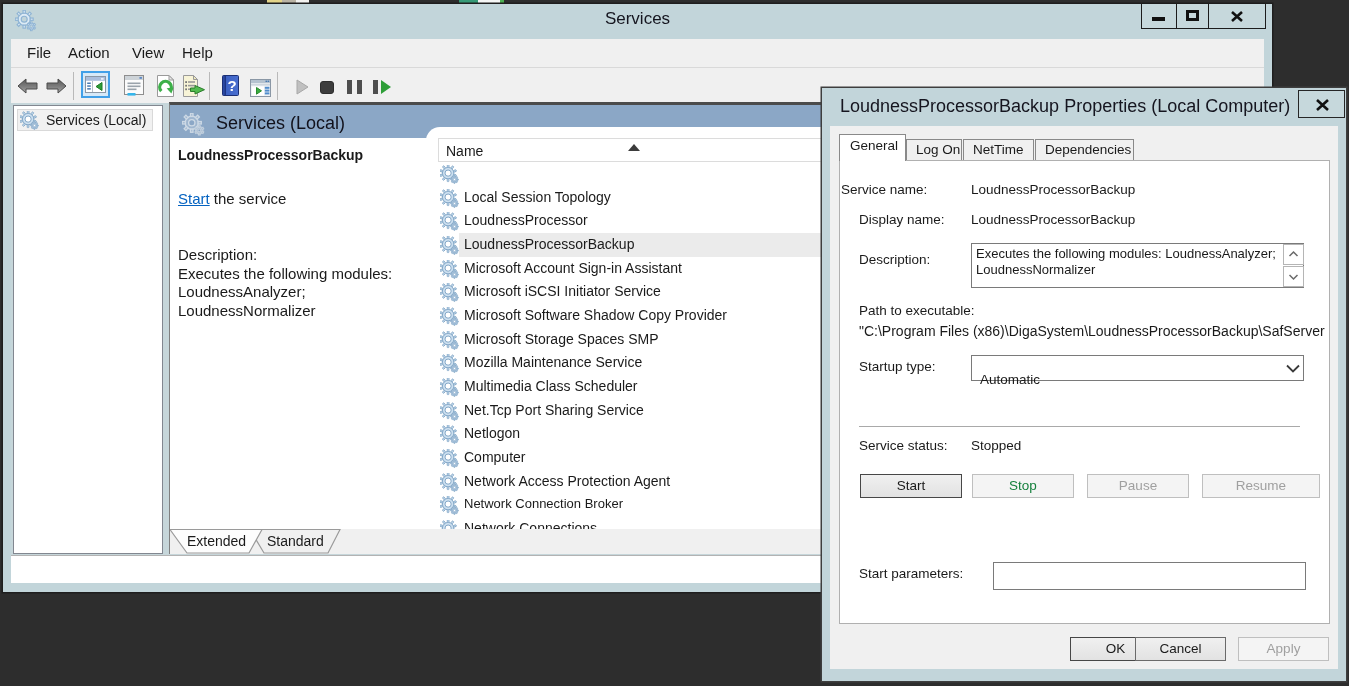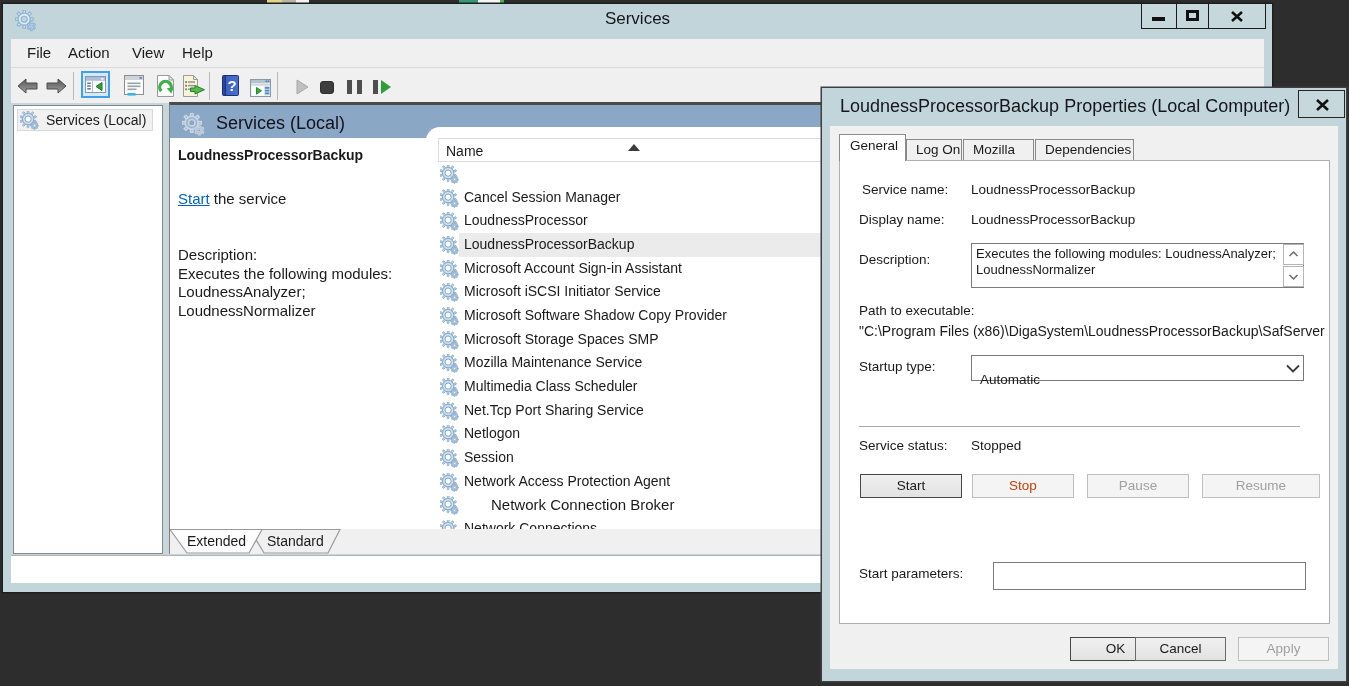--- a/index.html
+++ b/index.html
@@ -175,21 +175,21 @@
       <div id="rows" class="abs" style="left:12px;top:35px;width:827px;">
         <div class="abs" style="left:0;top:0px;width:827px;height:24px;">
             <svg class="abs" style="left:2px;top:3px;" width="19" height="19" viewBox="0 0 19 19">
               <use href="#gearsvc"></use>
             </svg>
           </div>
         <div class="abs" style="left:0;top:24px;width:827px;height:24px;">
             <svg class="abs" style="left:2px;top:3px;" width="19" height="19" viewBox="0 0 19 19">
               <use href="#gearsvc"></use>
             </svg>
-            <span class="abs" style="left:26px;top:3px;font-size:14px;white-space:nowrap;">Cancel Session Manager</span>
+            <span class="abs" style="left:26px;top:3px;font-size:14px;white-space:nowrap;">Local Session Topology</span>
           </div>
         <div class="abs" style="left:0;top:47px;width:827px;height:24px;">
             <svg class="abs" style="left:2px;top:3px;" width="19" height="19" viewBox="0 0 19 19">
               <use href="#gearsvc"></use>
             </svg>
             <span class="abs" style="left:26px;top:3px;font-size:14px;white-space:nowrap;">LoudnessProcessor</span>
           </div>
         <div class="abs" style="left:0;top:71px;width:827px;height:24px;">
             <div class="abs" style="left:21px;top:0;width:806px;height:24px;background:#ebebeb;"></div>
             <svg class="abs" style="left:2px;top:3px;" width="19" height="19" viewBox="0 0 19 19">
@@ -242,33 +242,33 @@
         <div class="abs" style="left:0;top:260px;width:827px;height:24px;">
             <svg class="abs" style="left:2px;top:3px;" width="19" height="19" viewBox="0 0 19 19">
               <use href="#gearsvc"></use>
             </svg>
             <span class="abs" style="left:26px;top:3px;font-size:14px;white-space:nowrap;">Netlogon</span>
           </div>
         <div class="abs" style="left:0;top:284px;width:827px;height:24px;">
             <svg class="abs" style="left:2px;top:3px;" width="19" height="19" viewBox="0 0 19 19">
               <use href="#gearsvc"></use>
             </svg>
-            <span class="abs" style="left:26px;top:3px;font-size:14px;white-space:nowrap;">Session</span>
+            <span class="abs" style="left:26px;top:3px;font-size:14px;white-space:nowrap;">Computer</span>
           </div>
         <div class="abs" style="left:0;top:308px;width:827px;height:24px;">
             <svg class="abs" style="left:2px;top:3px;" width="19" height="19" viewBox="0 0 19 19">
               <use href="#gearsvc"></use>
             </svg>
             <span class="abs" style="left:26px;top:3px;font-size:14px;white-space:nowrap;">Network Access Protection Agent</span>
           </div>
         <div class="abs" style="left:0;top:331px;width:827px;height:24px;">
             <svg class="abs" style="left:2px;top:3px;" width="19" height="19" viewBox="0 0 19 19">
               <use href="#gearsvc"></use>
             </svg>
-            <span class="abs" style="left:26px;top:3px;font-size:15px;white-space:nowrap;margin-left:27px;">Network Connection Broker</span>
+            <span class="abs" style="left:26px;top:3px;font-size:13px;white-space:nowrap;">Network Connection Broker</span>
           </div>
         <div class="abs" style="left:0;top:355px;width:827px;height:24px;">
             <svg class="abs" style="left:2px;top:3px;" width="19" height="19" viewBox="0 0 19 19">
               <use href="#gearsvc"></use>
             </svg>
             <span class="abs" style="left:26px;top:3px;font-size:14px;white-space:nowrap;">Network Connections</span>
           </div>
       </div>
     </div>
 
@@ -293,26 +293,26 @@
       </svg>
   </div>
 
   <div class="abs" style="left:8px;top:38px;width:508px;height:543px;background:#f0f0f0;font-size:13.5px;">
 
     <div class="abs" style="left:9px;top:8px;width:67px;height:27px;background:#fff;border:1px solid #898989;border-bottom:none;z-index:3;"></div>
     <span class="abs" style="left:20px;top:12px;z-index:4;">General</span>
     <div class="abs" style="left:76px;top:13px;width:56px;height:22px;background:#f0f0f0;border:1px solid #898989;border-bottom:none;"></div>
     <span class="abs" style="left:86px;top:16px;">Log On</span>
     <div class="abs" style="left:133px;top:13px;width:71px;height:22px;background:#f0f0f0;border:1px solid #898989;border-bottom:none;"></div>
-    <span class="abs" style="left:143px;top:16px;">Mozilla</span>
+    <span class="abs" style="left:143px;top:16px;">NetTime</span>
     <div class="abs" style="left:205px;top:13px;width:99px;height:22px;background:#f0f0f0;border:1px solid #898989;border-bottom:none;"></div>
     <span class="abs" style="left:215px;top:16px;">Dependencies</span>
 
     <div class="abs" style="left:9px;top:34px;width:491px;height:464px;background:#fff;border:1px solid #b0b0b0;z-index:2;">
-      <span class="abs" style="left:22px;top:21px;">Service name:</span>
+      <span class="abs" style="left:1px;top:21px;">Service name:</span>
       <span class="abs" style="left:131px;top:21px;">LoudnessProcessorBackup</span>
       <span class="abs" style="left:19px;top:51px;">Display name:</span>
       <span class="abs" style="left:131px;top:51px;">LoudnessProcessorBackup</span>
       <span class="abs" style="left:19px;top:91px;">Description:</span>
       <div class="abs" style="left:131px;top:82px;width:333px;height:45px;background:#fff;border:1px solid #7a7a7a;">
         <div class="abs" style="left:4px;top:2px;font-size:13px;line-height:16px;white-space:nowrap;">Executes the following modules: LoudnessAnalyzer;<br>LoudnessNormalizer</div>
         <div class="abs" style="left:311px;top:0px;width:22px;height:43px;">
           <div class="abs" style="left:0;top:0;width:21px;height:21px;border:1px solid #b5b5b5;background:#fff;"><svg width="19" height="19" viewBox="0 0 19 19">
                 <path d="M5.5 11 L9.5 7 L13.5 11" fill="none" stroke="#6a6a6a" stroke-width="1.5"></path>
               </svg></div>
@@ -327,21 +327,21 @@
       <div class="abs" style="left:131px;top:194px;width:333px;height:26px;background:#fff;border:1px solid #7a7a7a;">
         <span class="abs" style="left:8px;top:16px;">Automatic</span>
         <svg class="abs" style="left:314px;top:8px;" width="14" height="10" viewBox="0 0 14 10">
             <path d="M1 1.5 L7 7.5 L13 1.5" fill="none" stroke="#3a3a3a" stroke-width="1.8"></path>
           </svg>
       </div>
       <div class="abs" style="left:19px;top:265px;width:441px;height:1px;background:#a9a9a9;"></div>
       <span class="abs" style="left:19px;top:277px;">Service status:</span>
       <span class="abs" style="left:131px;top:277px;">Stopped</span>
       <div class="abs" style="left:20px;top:313px;width:102px;height:24px;background:linear-gradient(#f0f0f0,#e2e2e2);border:1px solid #474747;text-align:center;line-height:22px;">Start</div>
-      <div class="abs" style="left:132px;top:313px;width:102px;height:24px;background:#f4f4f4;border:1px solid #bfbfbf;text-align:center;line-height:22px;color:#c2410c;">Stop</div>
+      <div class="abs" style="left:132px;top:313px;width:102px;height:24px;background:#f4f4f4;border:1px solid #bfbfbf;text-align:center;line-height:22px;color:#15803d;">Stop</div>
       <div class="abs" style="left:247px;top:313px;width:102px;height:24px;background:#f4f4f4;border:1px solid #bfbfbf;text-align:center;line-height:22px;color:#a0a0a0;">Pause</div>
       <div class="abs" style="left:362px;top:313px;width:118px;height:24px;background:#f4f4f4;border:1px solid #bfbfbf;text-align:center;line-height:22px;color:#a0a0a0;">Resume</div>
       <span class="abs" style="left:19px;top:405px;">Start parameters:</span>
       <div class="abs" style="left:153px;top:401px;width:313px;height:28px;background:#fff;border:1px solid #7a7a7a;"></div>
     </div>
 
     <div class="abs" style="left:204px;top:511px;width:91px;height:24px;background:linear-gradient(#f0f0f0,#e2e2e2);border:1px solid #474747;text-align:center;line-height:22px;margin-left:36px;">OK</div>
     <div class="abs" style="left:305px;top:511px;width:91px;height:24px;background:linear-gradient(#f0f0f0,#e2e2e2);border:1px solid #6a6a6a;text-align:center;line-height:22px;">Cancel</div>
     <div class="abs" style="left:408px;top:511px;width:91px;height:24px;background:#f4f4f4;border:1px solid #bfbfbf;text-align:center;line-height:22px;color:#a0a0a0;">Apply</div>
   </div>

